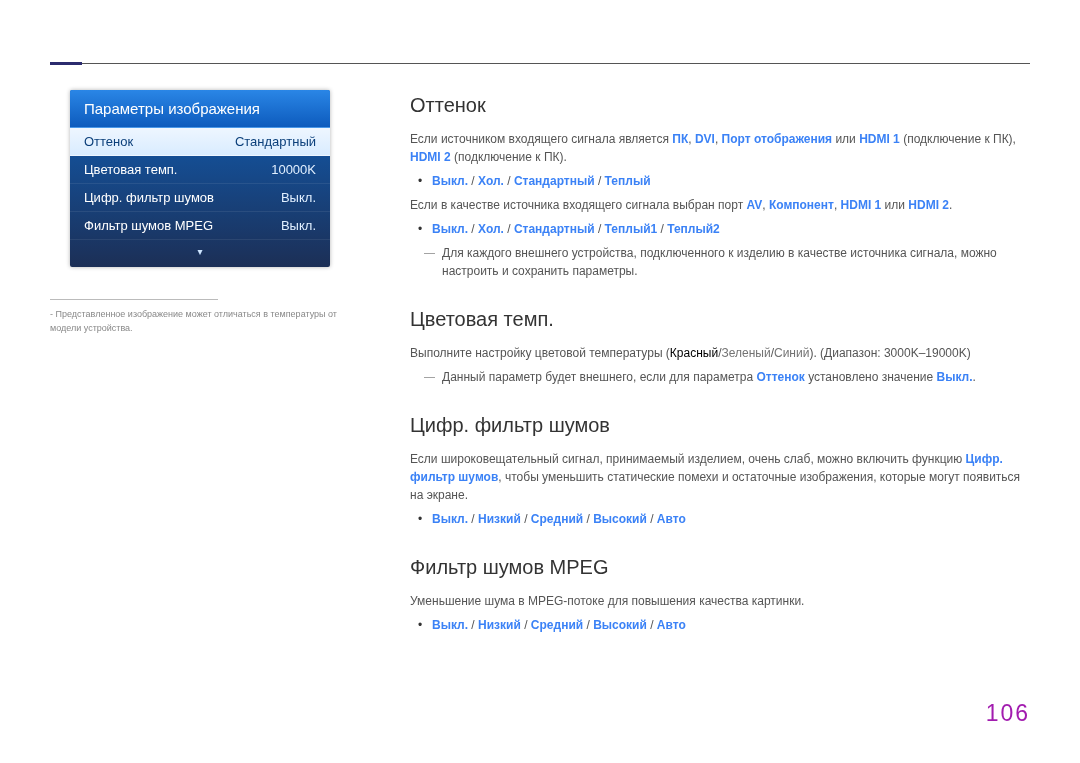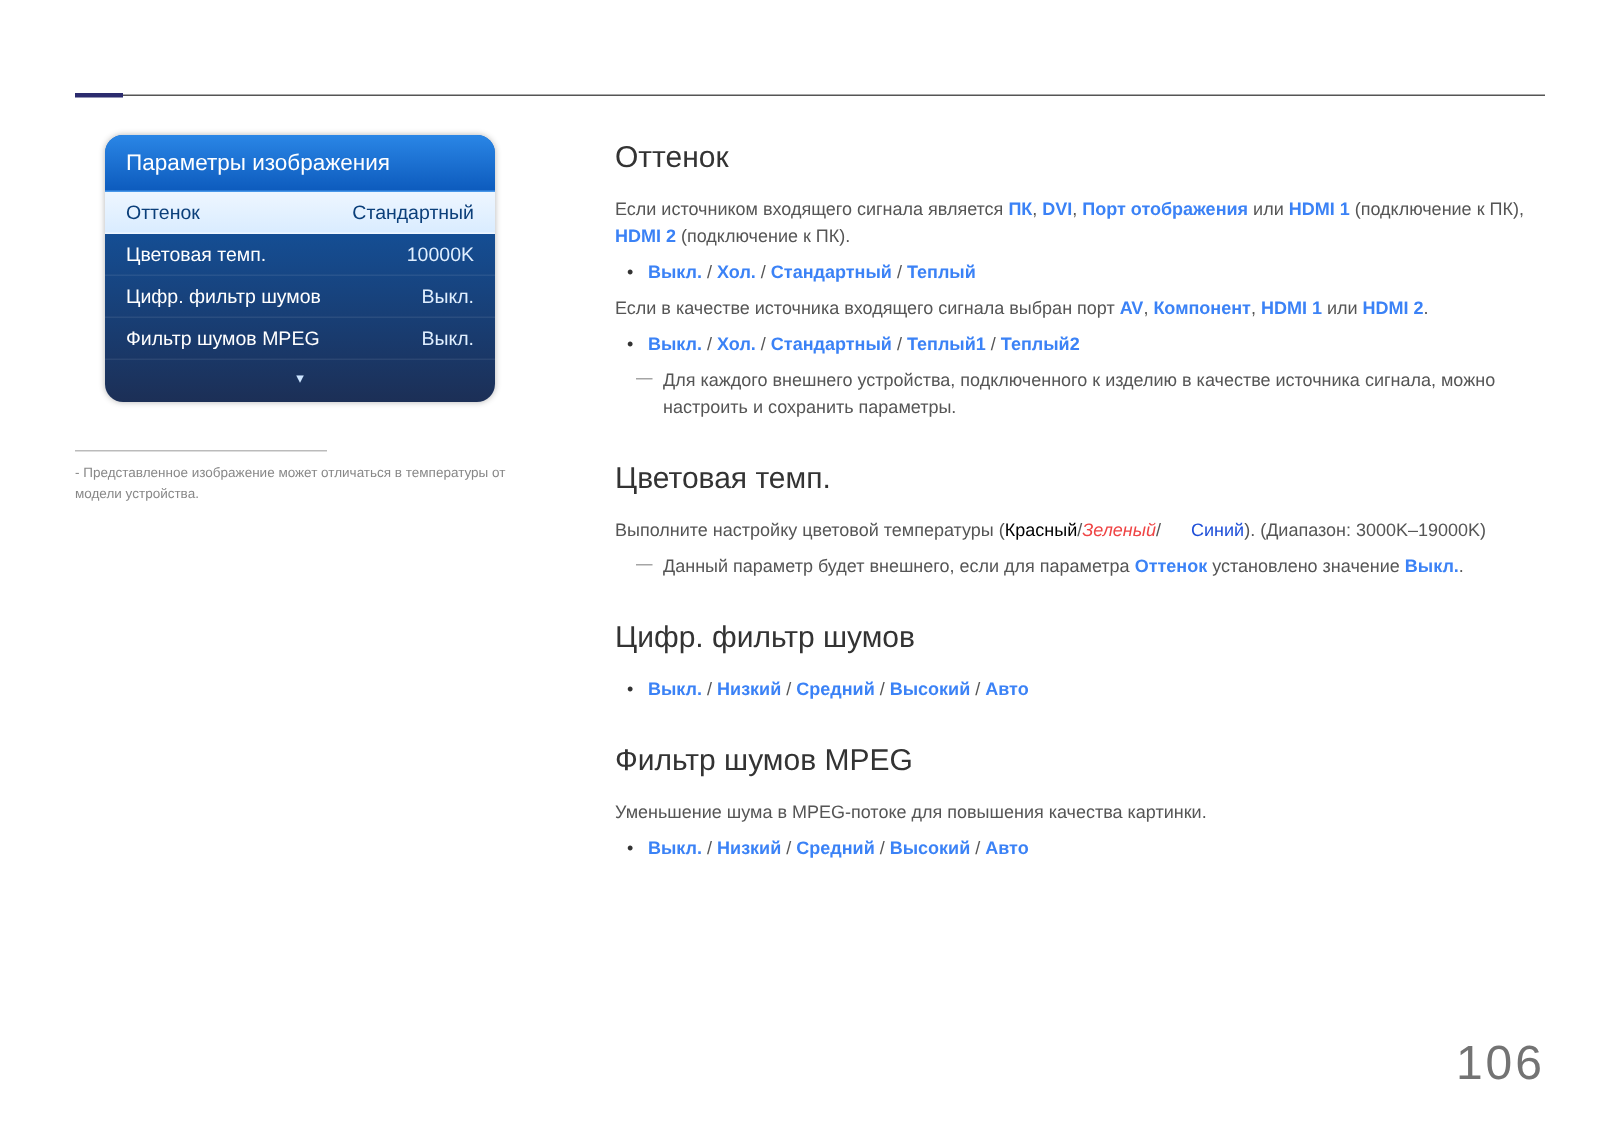--- a/index.html
+++ b/index.html
@@ -47,21 +47,21 @@
     flex: 1;
     font-size: 12px;
     line-height: 1.5;
     color: #555;
   }
   
   .osd {
     width: 260px;
     margin-left: auto;
     margin-right: 50px;
-    border-radius: 12px;
+    border-radius: 2px;
     overflow: hidden;
     background: linear-gradient(#1060b8, #1c2f56);
     box-shadow: 0 0 4px rgba(0,0,0,0.3);
     color: #fff;
     font-size: 13px;
   }
   .osd-title {
     background: linear-gradient(#2a86e6, #0d5bbd);
     padding: 10px 14px;
     font-size: 15px;
@@ -129,28 +129,28 @@
   .dash-row::before {
     content: "―";
     position: absolute;
     left: 14px;
     top: 0;
     color: #888;
     font-size: 11px;
   }
   .red { color: #3b82f6; font-weight: 700; }
   .redn { color: #000000; }
-  .grn { color: #ef4444; font-style: italic; }
-  .blu { color: #1d4ed8; margin-left: 20px; }
+  .grn { color: #737373; }
+  .blu { color: #737373; }
   .page-num {
     position: absolute;
     right: 50px;
     bottom: 36px;
-    font-size: 32px;
-    color: #737373;
+    font-size: 23px;
+    color: #a21caf;
     letter-spacing: 2px;
     font-weight: 300;
   }
 </style>
 </head>
 <body>
 
 <div class="page">
   <div class="top-rule"></div>
   <div class="top-accent"></div>
@@ -234,20 +234,24 @@
         <div class="dash-row">
           <span>Данный параметр будет внешнего, если для параметра </span>
           <span class="red">Оттенок</span>
           <span> установлено значение </span>
           <span class="red">Выкл.</span><span>.</span>
         </div>
       </div>
 
       <div class="section">
         <h2>Цифр. фильтр шумов</h2>
+        <p>
+          <span>Если широковещательный сигнал, принимаемый изделием, очень слаб, можно включить функцию </span>
+          <span class="red">Цифр. фильтр шумов</span><span>, чтобы уменьшить статические помехи и остаточные изображения, которые могут появиться на экране.</span>
+        </p>
         <div class="bullet-row">
           <span class="red">Выкл.</span> /
           <span class="red">Низкий</span> /
           <span class="red">Средний</span> /
           <span class="red">Высокий</span> /
           <span class="red">Авто</span>
         </div>
       </div>
 
       <div class="section">

